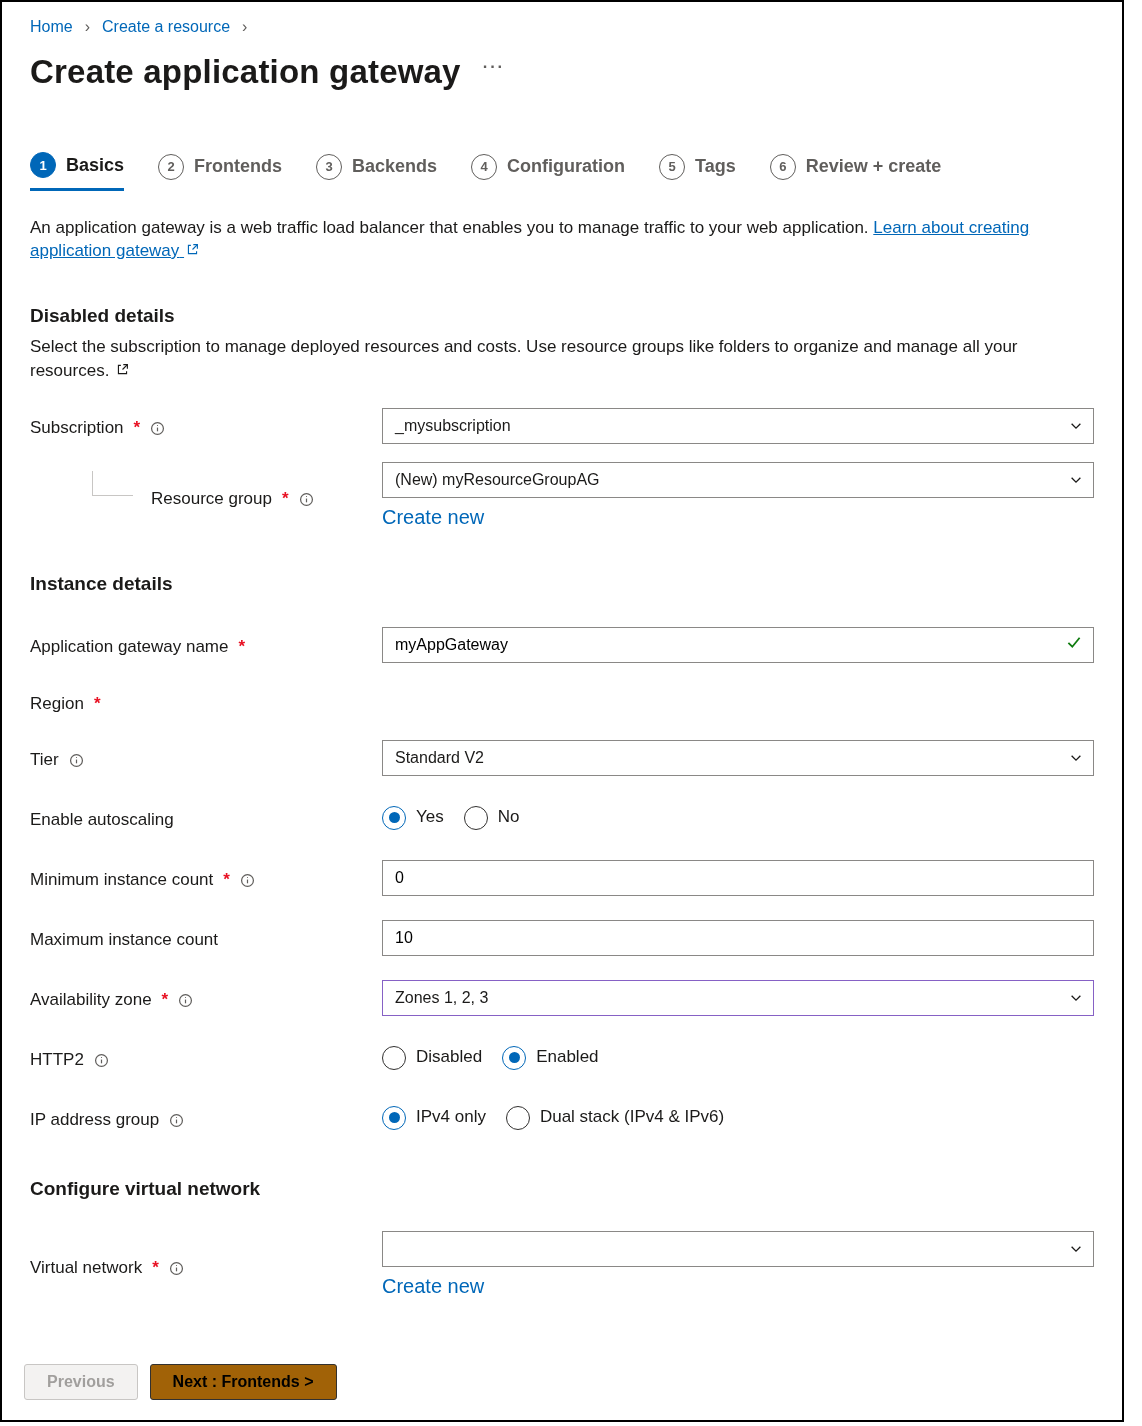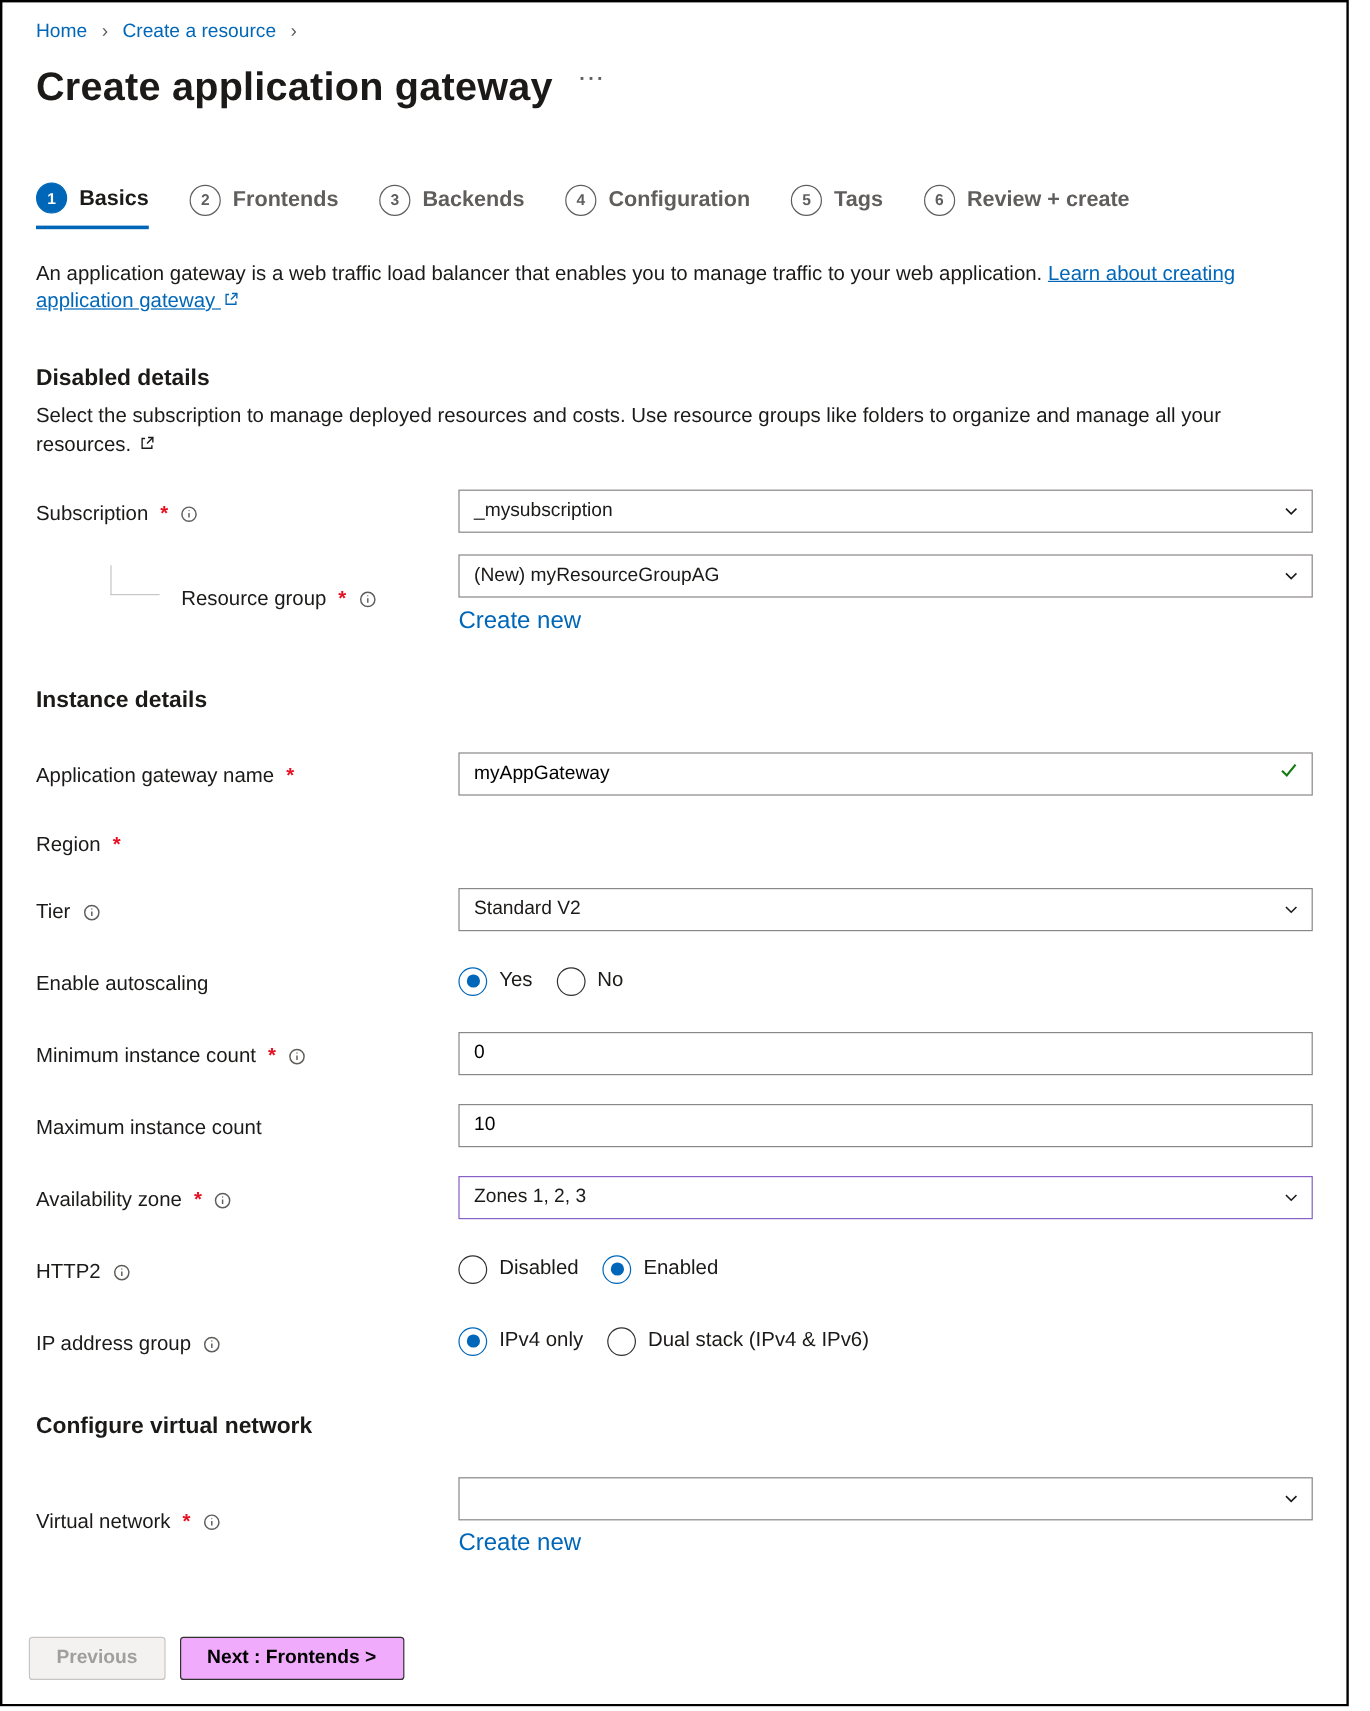--- a/index.html
+++ b/index.html
@@ -103,21 +103,21 @@
   .r-inner{width:11px;height:11px;border-radius:50%;background:var(--blue);display:none;}
   .radio.on .r-inner{display:block;}
 
   
   .footer{position:absolute;left:22px;bottom:20px;display:flex;gap:12px;}
   .btn{
     height:36px;padding:0 22px;font-size:16px;font-weight:600;
     border:1px solid #323130;background:#fff;cursor:pointer;
     display:inline-flex;align-items:center;border-radius:3px;
   }
-  .btn.primary{background:#f0abfc;}
+  .btn.primary{background:#a16207;}
   .btn.disabled{background:var(--disabled-bg);border-color:var(--grey-light);color:var(--disabled-text);cursor:not-allowed;}
 </style>
 </head>
 <body>
 
 <div class="page">
   <div class="crumbs">
     <a href="#">Home</a>
     <span class="sep">›</span>
     <a href="#">Create a resource</a>

